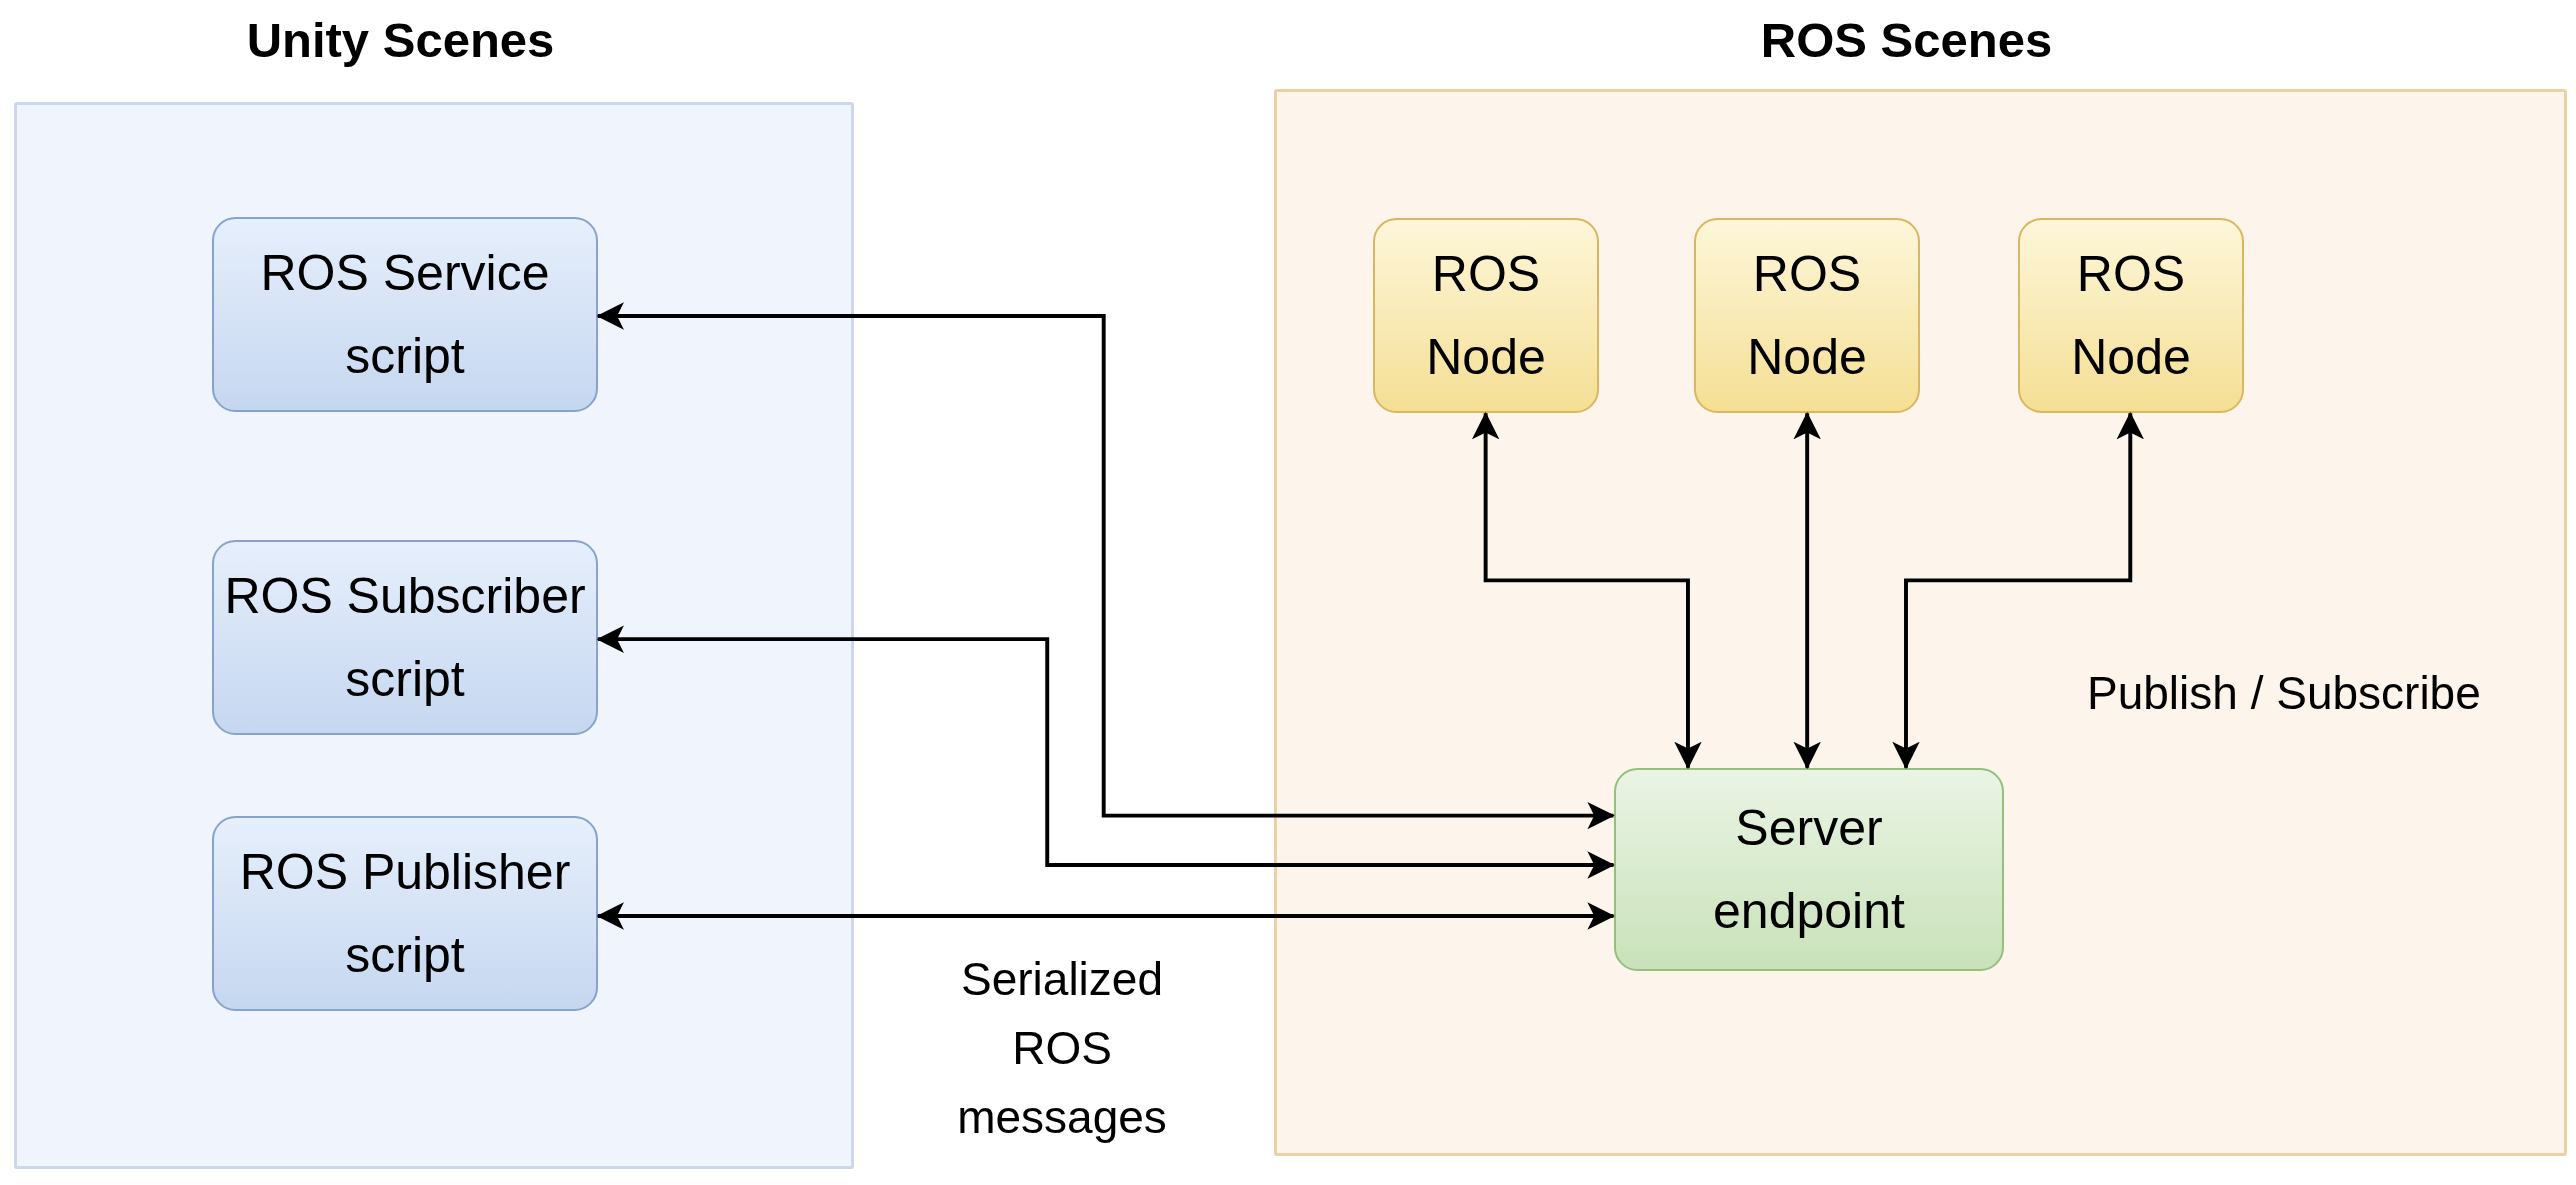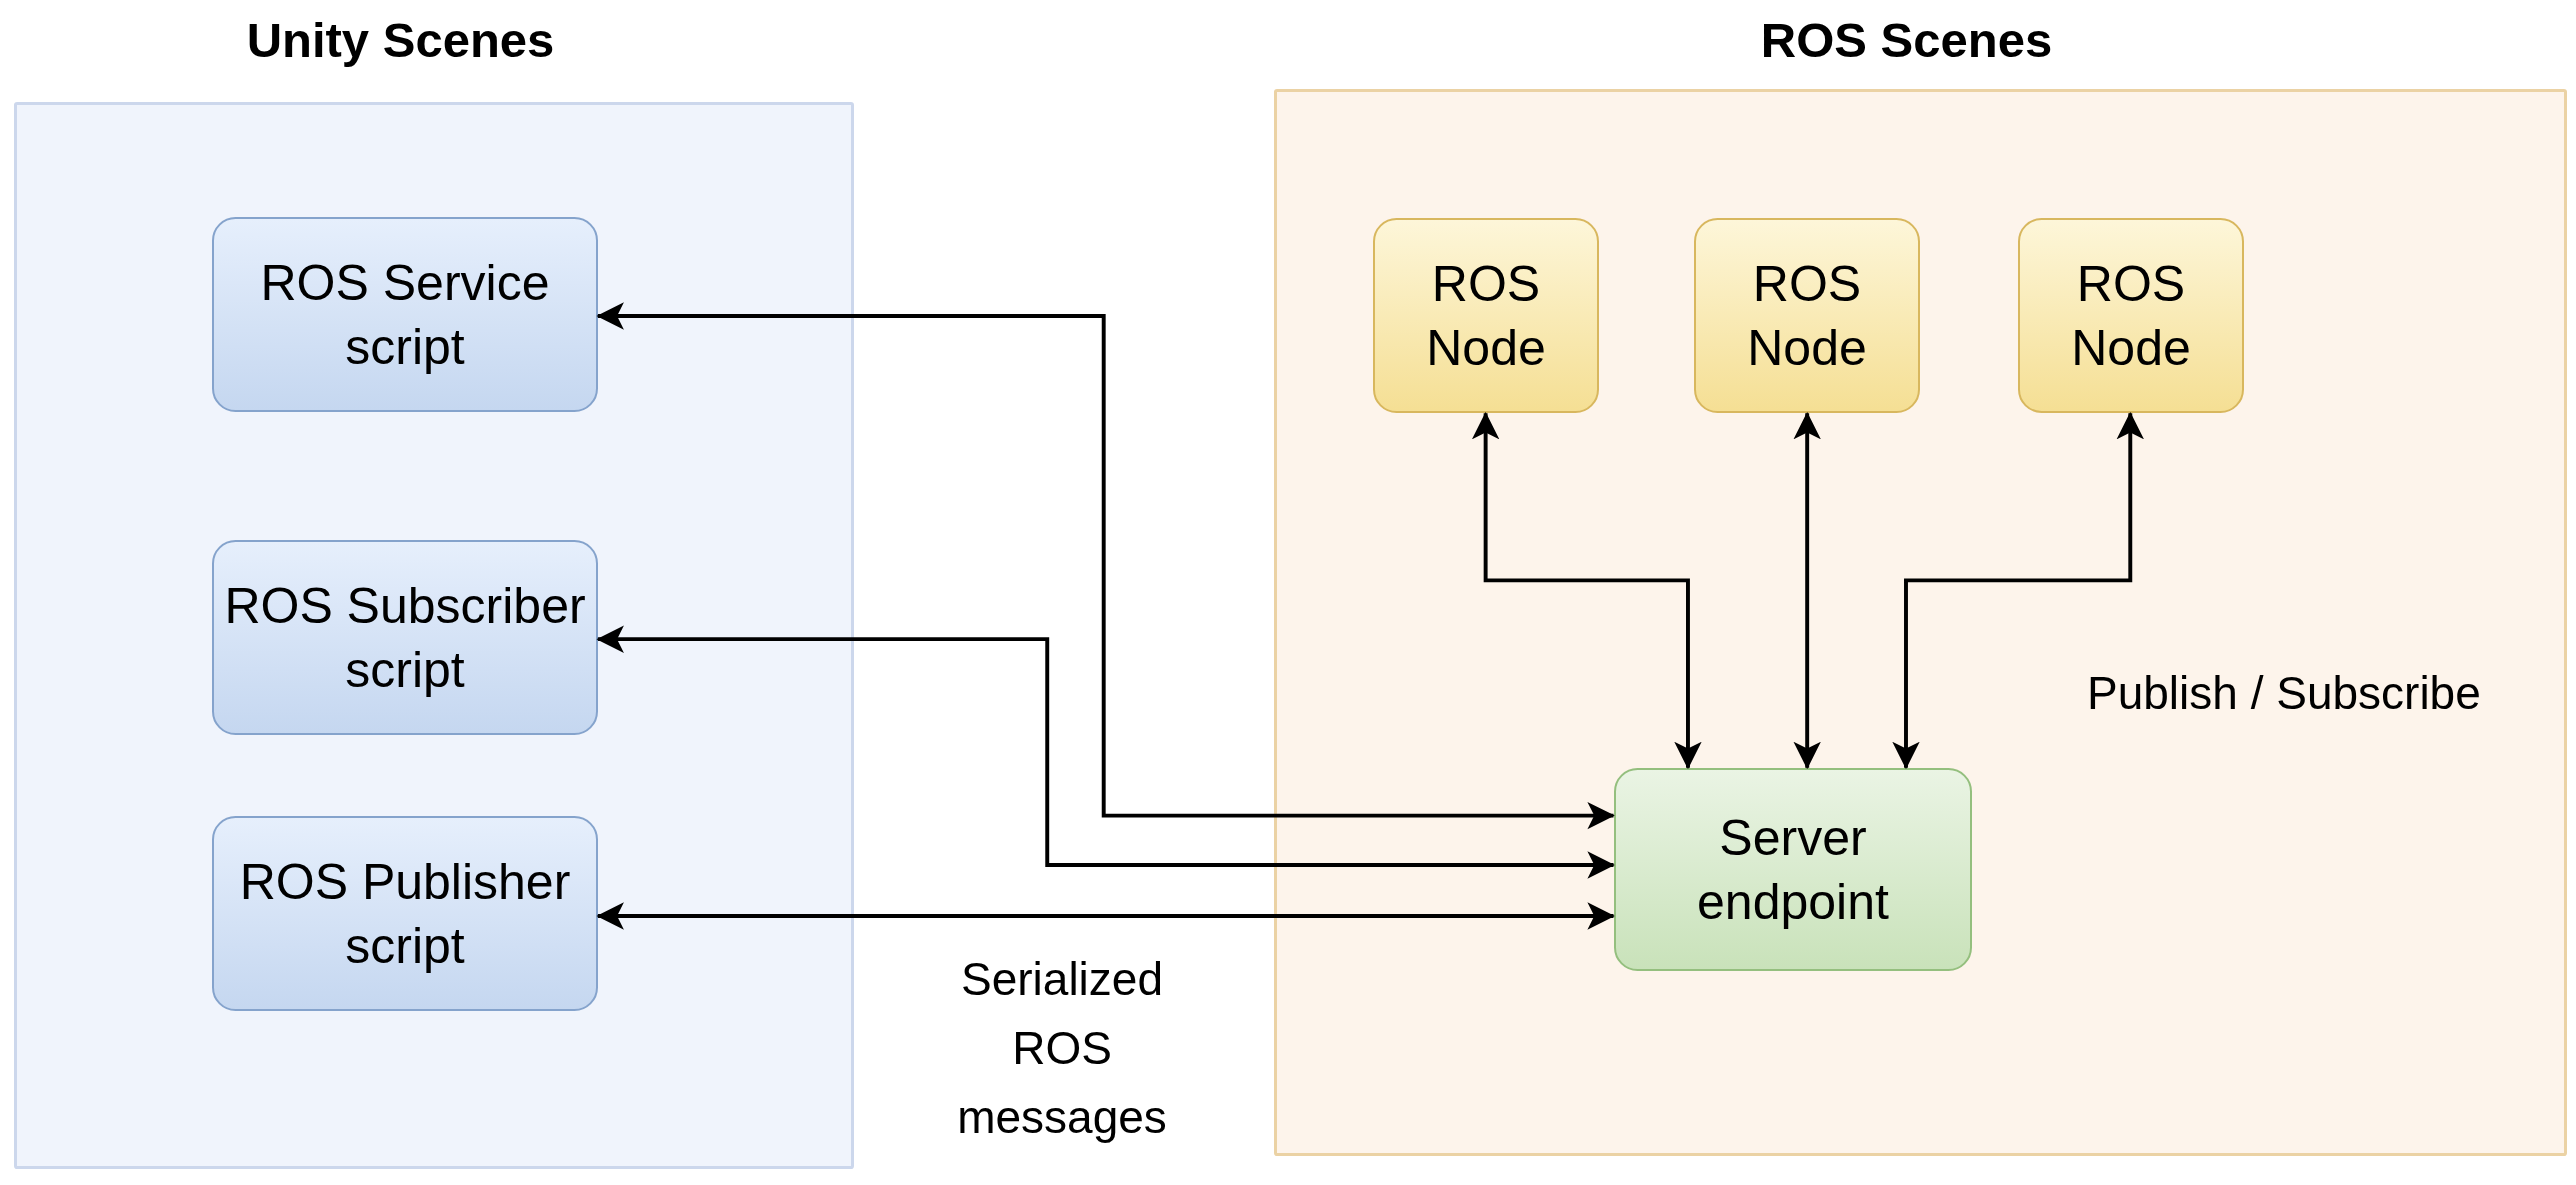--- a/index.html
+++ b/index.html
@@ -30,42 +30,42 @@
     left:1274px;top:89px;width:1293px;height:1067px;
     background:#fdf4eb;
     border:3.1px solid #ebd2a4;
   }
   .box{
     position:absolute;
     box-sizing:border-box;
     display:flex;align-items:center;justify-content:center;
     text-align:center;
     white-space:pre-line;
-    font-size:50px;line-height:64px;color:#000;
+    font-size:50px;line-height:83px;color:#000;
     border-radius:23.5px;
   }
   .blue{
     background:linear-gradient(180deg,#e6effc 0%,#c5d7f0 100%);
     border:2.4px solid #85a3cc;
   }
   .yellow{
     background:linear-gradient(180deg,#fdf6d9 0%,#f5df94 100%);
     border:2.4px solid #d8b75e;
   }
   .green{
     background:linear-gradient(180deg,#eaf4e4 0%,#c9e2ba 100%);
     border:2.4px solid #94bf7e;
   }
   .box-service{left:212px;top:217px;width:386px;height:195px;}
   .box-subscriber{left:212px;top:540px;width:386px;height:195px;}
   .box-publisher{left:212px;top:816px;width:386px;height:195px;}
   .node-1{left:1373px;top:218px;width:226px;height:195px;}
   .node-2{left:1694px;top:218px;width:226px;height:195px;}
   .node-3{left:2018px;top:218px;width:226px;height:195px;}
-  .box-server{left:1614px;top:768px;width:358px;height:203px;}
+  .box-server{left:1614px;top:768px;width:390px;height:203px;}
   .annotation{
     position:absolute;
     font-size:46px;line-height:69px;color:#000;
     white-space:pre-line;text-align:center;
   }
   .pubsub-label{left:2087px;top:659px;width:471px;text-align:left;white-space:nowrap;}
   .serialized-label{left:866px;top:945px;width:392px;}
   svg.arrows{
     position:absolute;left:0;top:0;width:2576px;height:1185px;
     pointer-events:none;

